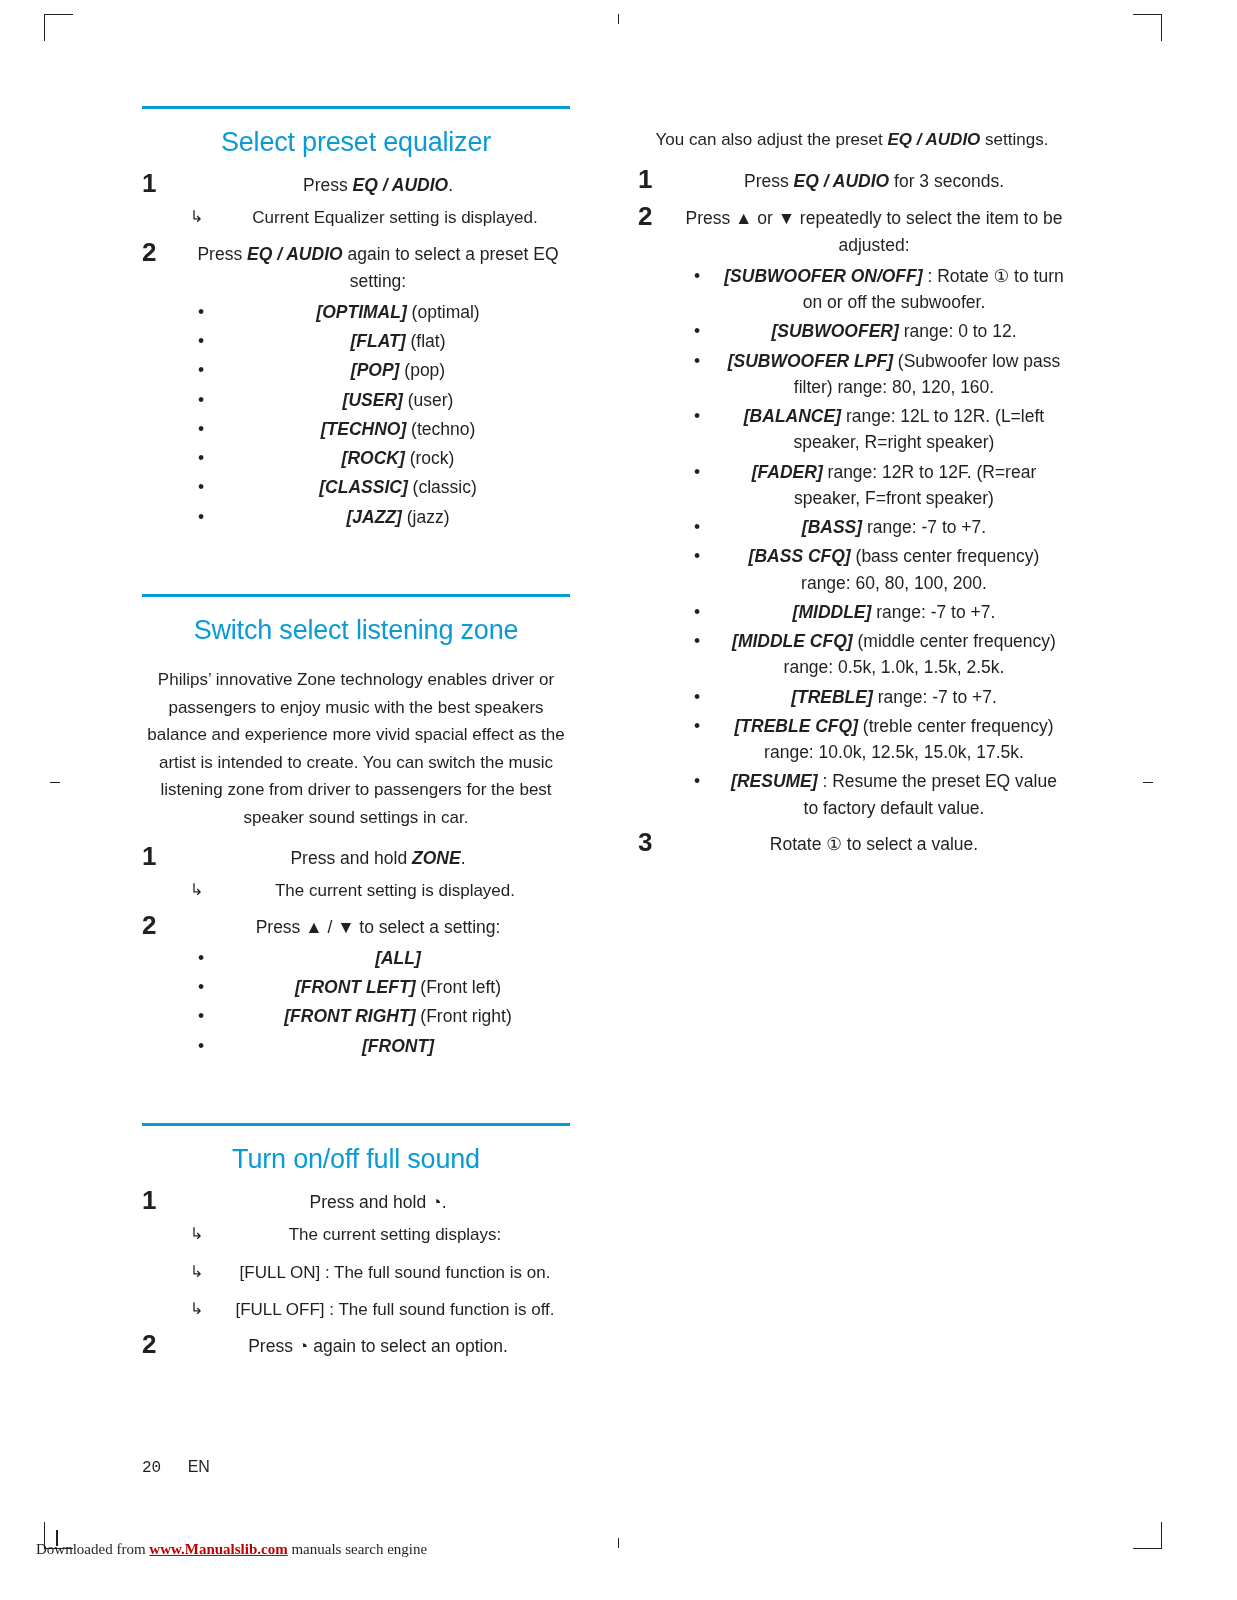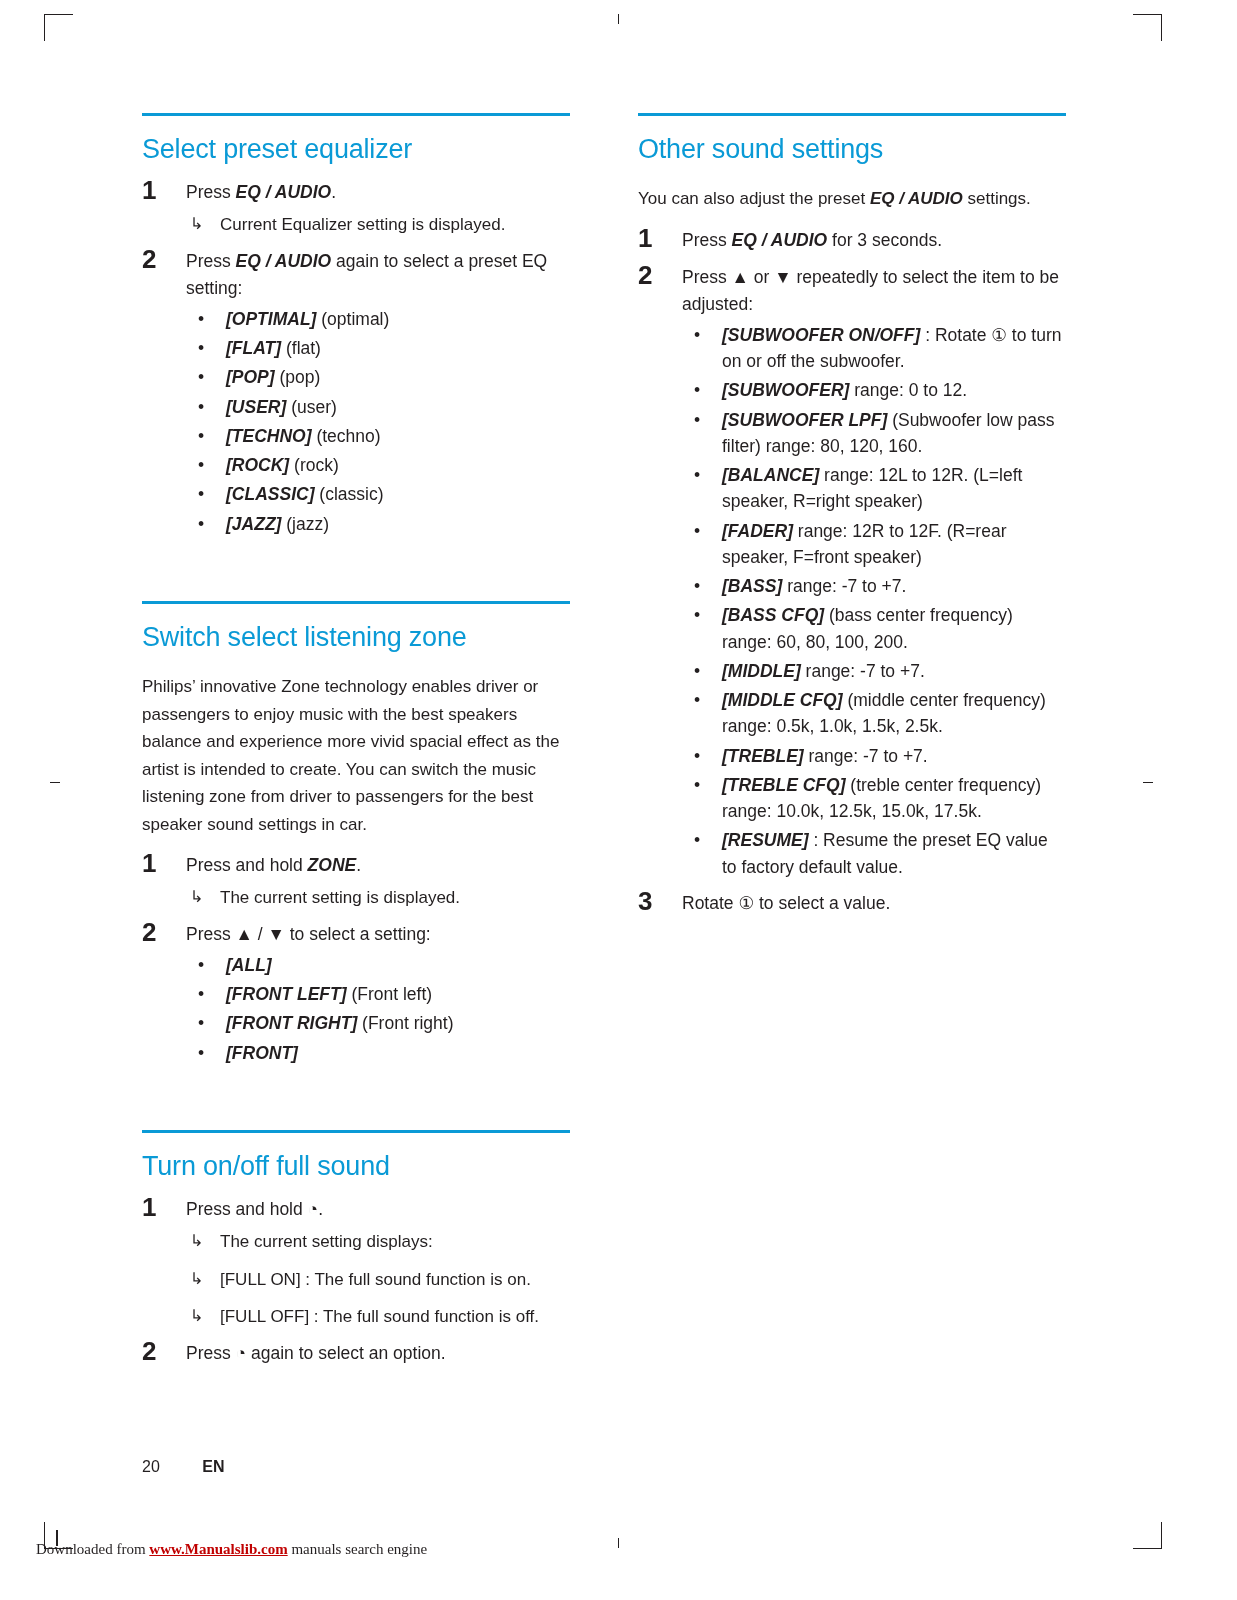--- a/index.html
+++ b/index.html
@@ -35,22 +35,23 @@
     position: absolute;
     background: #231f20;
   }
   .tick.top    { left: 618px; top: 14px;  width: 1px; height: 10px; }
   .tick.bottom { left: 618px; top: 1538px; width: 1px; height: 10px; }
   .tick.left   { left: 50px;  top: 782px; width: 10px; height: 1px; }
   .tick.right  { left: 1143px; top: 782px; width: 10px; height: 1px; }
 
   .col {
     position: absolute;
-    top: 113px;
+    top: 106px;
     width: 428px;
+    text-align: center;
   }
   .col-left  { left: 142px; }
   .col-right { left: 638px; }
 
   h2.section {
     font-family: "Liberation Sans", sans-serif;
     font-weight: normal;
     font-size: 27px;
     color: #0a9ad6;
     margin: 0;
@@ -127,22 +128,22 @@
   }
   b, .b { font-weight: bold; font-style: italic; }
 
   .footer-page {
     position: absolute;
     left: 142px;
     top: 1458px;
     font-size: 16px;
     color: #231f20;
   }
-  .footer-page .pg { font-weight: normal; }
-  .footer-page .lang { font-weight: bold; margin-left: 38px; }
+  .footer-page .pg { font-weight: normal; font-family: Liberation Mono, monospace; }
+  .footer-page .lang { font-weight: normal; margin-left: 22px; }
 
   .dl-bar {
     position: absolute;
     left: 36px;
     top: 1541px;
     font-family: "Liberation Serif", serif;
     font-size: 15px;
     color: #231f20;
     text-align: center;
   }
@@ -206,21 +207,20 @@
       <div class="section-block">
         <h2 class="section">Turn on/off full sound</h2>
         <ol class="steps">
           <li><span class="num">1</span><span><span>Press and hold </span><span>◔</span><span>.</span></span><div class="arrow-line"><span class="ar">↳</span><span>The current setting displays:</span></div><div class="arrow-line gap"><span class="ar">↳</span><span>[FULL ON] : The full sound function is on.</span></div><div class="arrow-line gap"><span class="ar">↳</span><span>[FULL OFF] : The full sound function is off.</span></div></li>
           <li><span class="num">2</span><span><span>Press ◔ again to select an option.</span></span></li>
         </ol>
       </div>
     </div>
   <div class="col col-right" id="right-col">
       <div class="section-block">
-        <h2 class="section">Other sound settings</h2>
         <p class="para"><span>You can also adjust the preset </span><b>EQ / AUDIO</b><span> settings.</span></p>
         <ol class="steps tight">
           <li><span class="num">1</span><span><span>Press </span><b>EQ / AUDIO</b><span> for 3 seconds.</span></span></li>
           <li><span class="num">2</span><span><span>Press ▲ or ▼ repeatedly to select the item to be adjusted:</span></span><ul class="bullets">
               <li><span class="dot">•</span><b>[SUBWOOFER ON/OFF]</b><span> : Rotate ① to turn on or off the subwoofer.</span></li>
               <li><span class="dot">•</span><b>[SUBWOOFER]</b><span> range: 0 to 12.</span></li>
               <li><span class="dot">•</span><b>[SUBWOOFER LPF]</b><span> (Subwoofer low pass filter) range: 80, 120, 160.</span></li>
               <li><span class="dot">•</span><b>[BALANCE]</b><span> range: 12L to 12R. (L=left speaker, R=right speaker)</span></li>
               <li><span class="dot">•</span><b>[FADER]</b><span> range: 12R to 12F. (R=rear speaker, F=front speaker)</span></li>
               <li><span class="dot">•</span><b>[BASS]</b><span> range: -7 to +7.</span></li>

